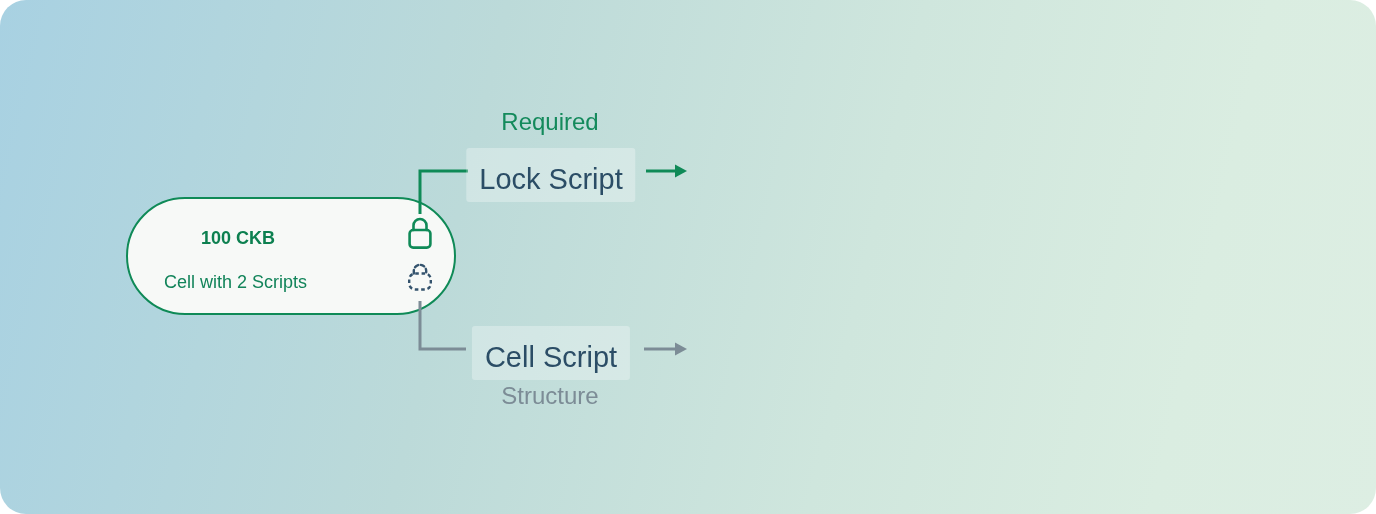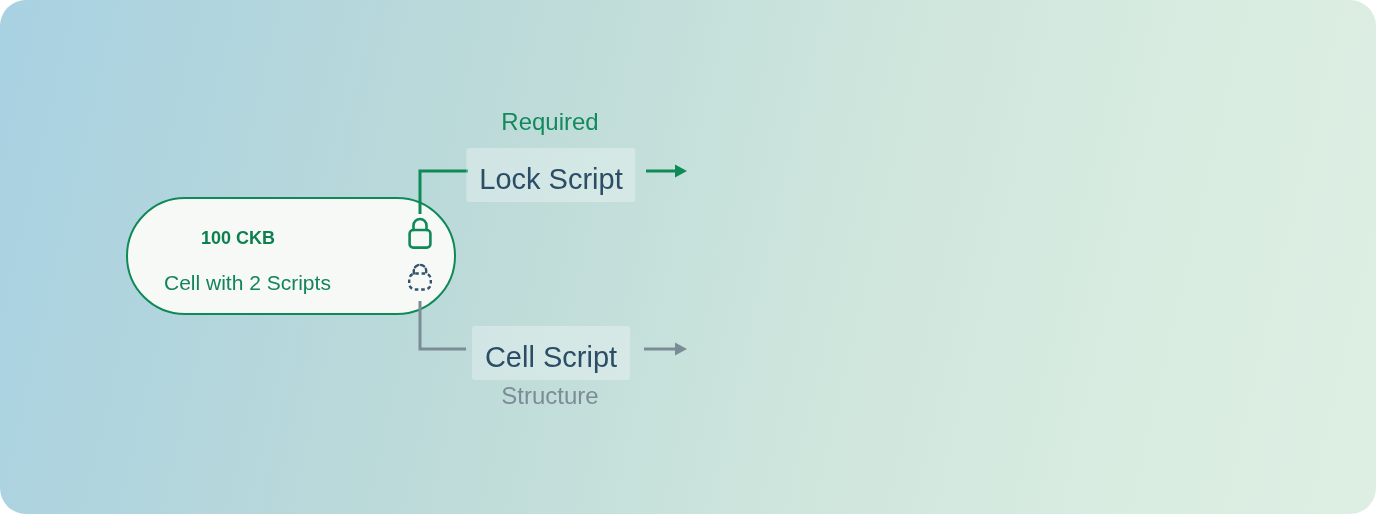--- a/index.html
+++ b/index.html
@@ -17,21 +17,21 @@
     box-sizing:border-box;
     border:2.5px solid #0f8a57;border-radius:60px;
     background:#f7f9f7;
   }
   .pill-amount{
     position:absolute;left:40px;top:23px;
     font-size:18px;font-weight:700;color:#0d8050;line-height:32px;white-space:nowrap;margin-left:33px;
   }
   .pill-subtitle{
     position:absolute;left:36px;top:68px;
-    font-size:21px;color:#12845a;line-height:31px;white-space:nowrap;
+    font-size:18px;color:#12845a;line-height:31px;white-space:nowrap;
   }
   
   .lock-solid{position:absolute;left:404px;top:215px;}
   .lock-dashed{position:absolute;left:405px;top:261px;}
   
   .connectors{position:absolute;left:0;top:0;width:1376px;height:514px;pointer-events:none;}
   
   .mid-label{position:absolute;transform:translateX(-50%);white-space:nowrap;}
   .badge-required{left:550px;top:107px;font-size:24px;color:#148a5c;line-height:30px;}
   .badge-optional{left:550px;top:381px;font-size:24px;color:#7c8c96;line-height:30px;}

